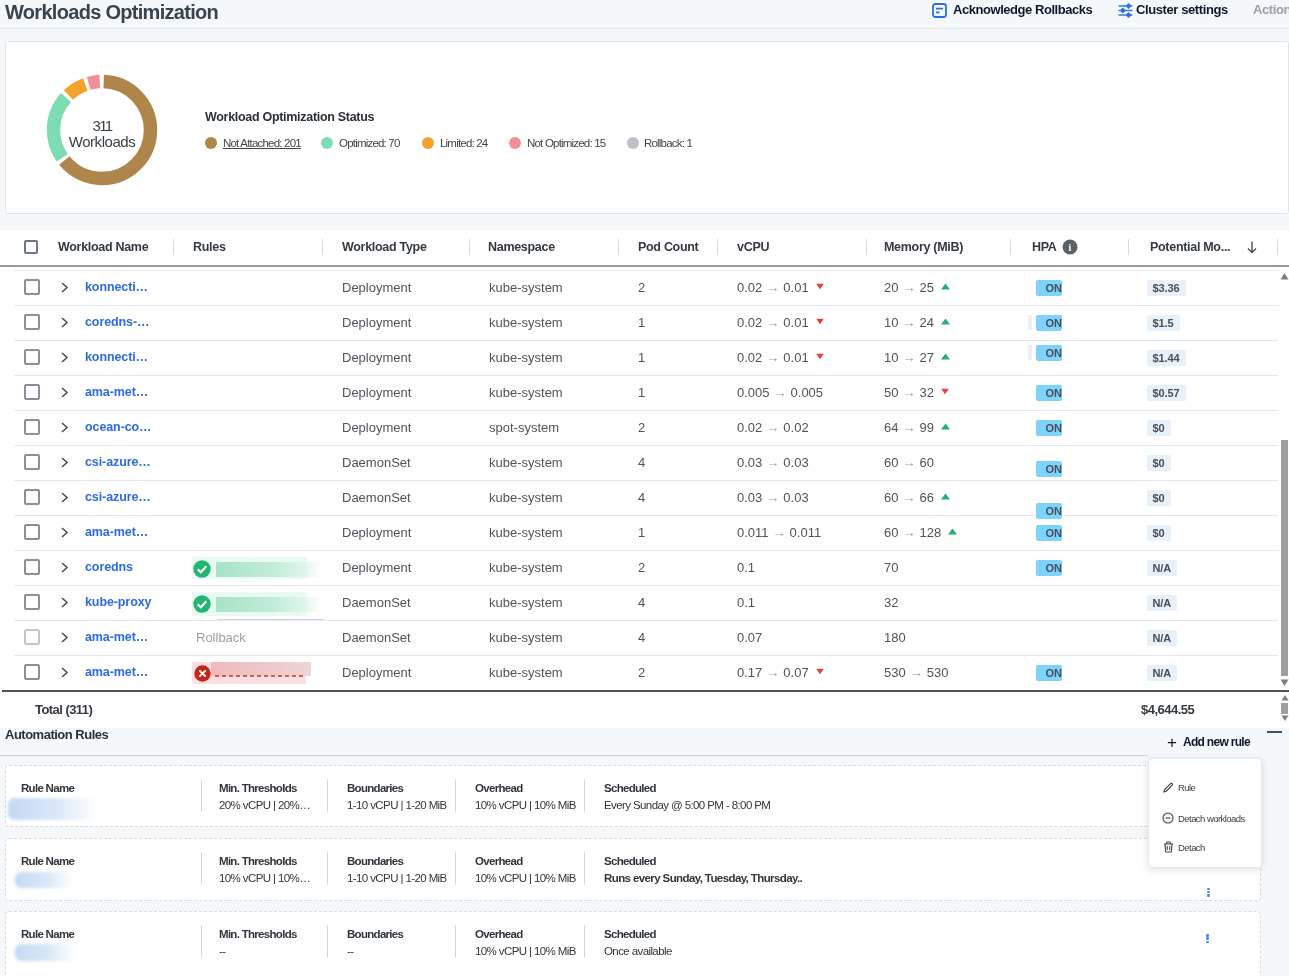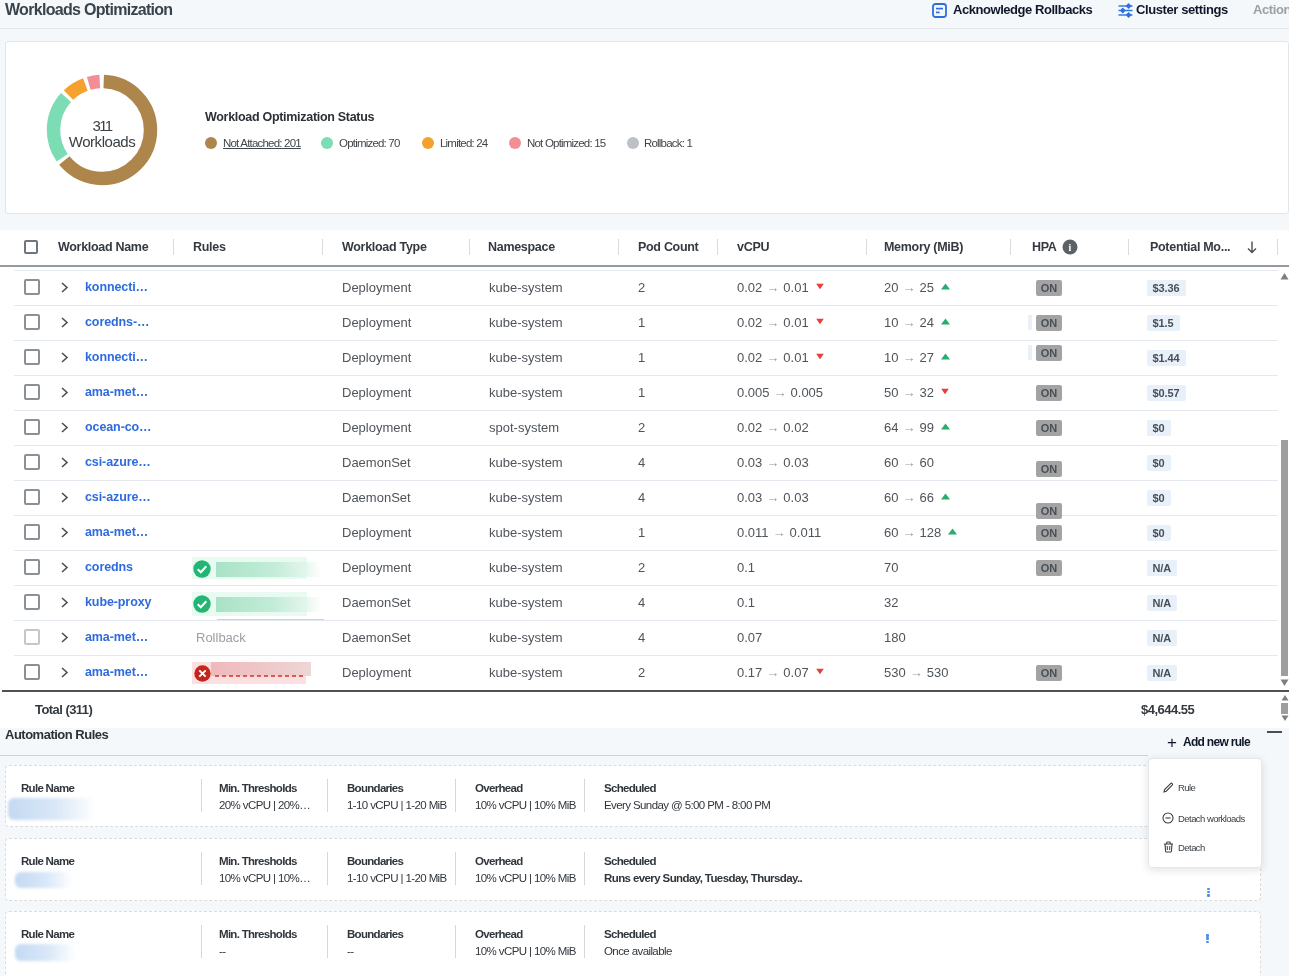--- a/index.html
+++ b/index.html
@@ -1,28 +1,28 @@
 <!DOCTYPE html>
 <html><head>
 <meta charset="utf-8">
 <style>
 * { margin:0; padding:0; box-sizing:border-box; }
 html,body { width:1289px; height:976px; overflow:hidden; }
 body { font-family:"Liberation Sans", sans-serif; background:#f5f8fa; position:relative; color:#4a5056; }
 .abs { position:absolute; }
 .b { font-weight:bold; }
 .blue { color:#0f172a; }
-.badge { position:absolute; height:16px; background:#a3a3a3; border-radius:2px; font-size:11px; font-weight:bold; color:#494f56; line-height:16px; text-align:center; }
+.badge { position:absolute; height:16px; background:#7dd3fc; border-radius:2px; font-size:11px; font-weight:bold; color:#494f56; line-height:16px; text-align:right; }
 .pricebadge { position:absolute; height:16.5px; background:#e8f1fa; border-radius:2px; font-size:11px; font-weight:bold; color:#494f56; line-height:16.5px; padding:0 6px; letter-spacing:-0.1px; }
 .sep { position:absolute; width:1px; background:#d8dce0; }
 </style>
 </head>
 <body>
 
-<div class="abs b" style="left:5px; top:1px; font-size:16px; letter-spacing:-0.7px; color:#39434c;">Workloads Optimization</div>
+<div class="abs b" style="left:5px; top:1px; font-size:20px; letter-spacing:-0.7px; color:#39434c;">Workloads Optimization</div>
 <div class="abs" style="left:0; top:28px; width:1289px; height:1px; background:#e2e5e9;"></div>
 
 <svg class="abs" style="left:932px; top:3px;" width="15" height="15" viewBox="0 0 15 15">
   <rect x="1" y="1" width="13" height="13" rx="2.5" fill="none" stroke="#2e6fe0" stroke-width="1.8"></rect>
   <line x1="4" y1="5.6" x2="11" y2="5.6" stroke="#2e6fe0" stroke-width="1.7"></line>
   <line x1="4" y1="9.4" x2="7.6" y2="9.4" stroke="#2e6fe0" stroke-width="1.7"></line>
 </svg>
 <div class="abs b blue" style="left:953px; top:2px; font-size:13px; letter-spacing:-0.45px;">Acknowledge Rollbacks</div>
 <svg class="abs" style="left:1118px; top:3px;" width="15" height="15" viewBox="0 0 15 15">
   <line x1="0.5" y1="3" x2="14.5" y2="3" stroke="#2e6fe0" stroke-width="1.4"></line>

